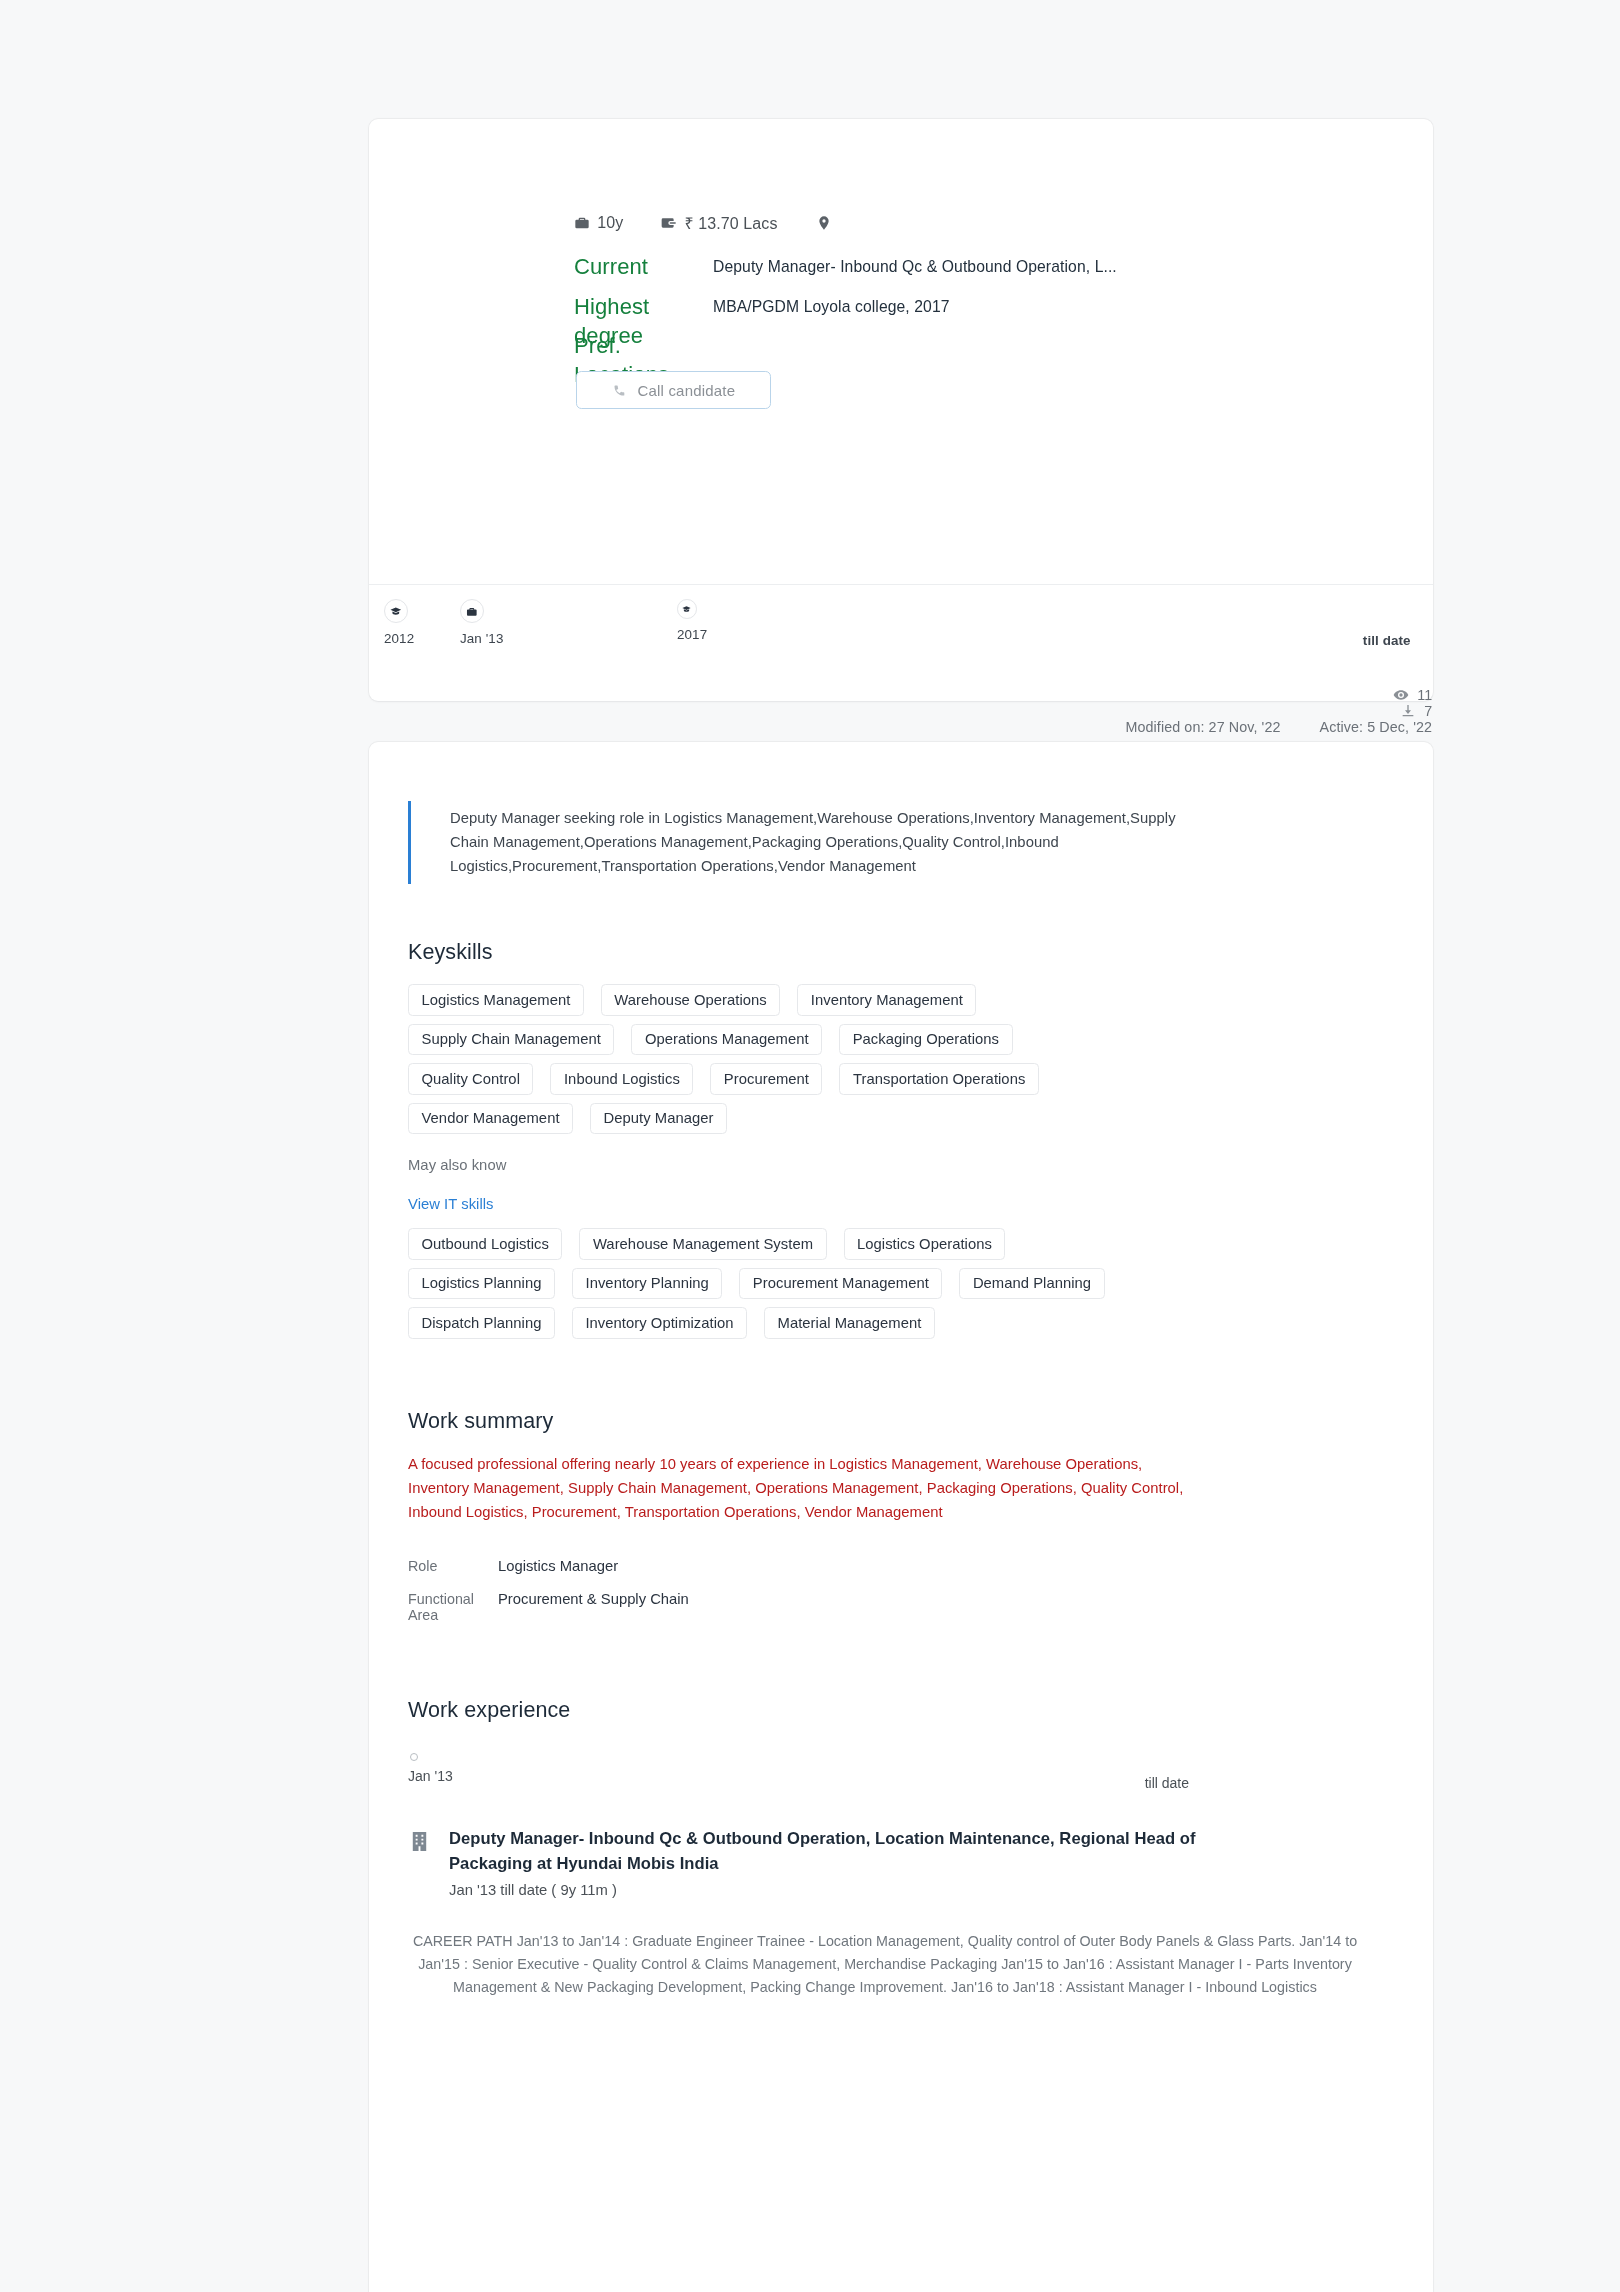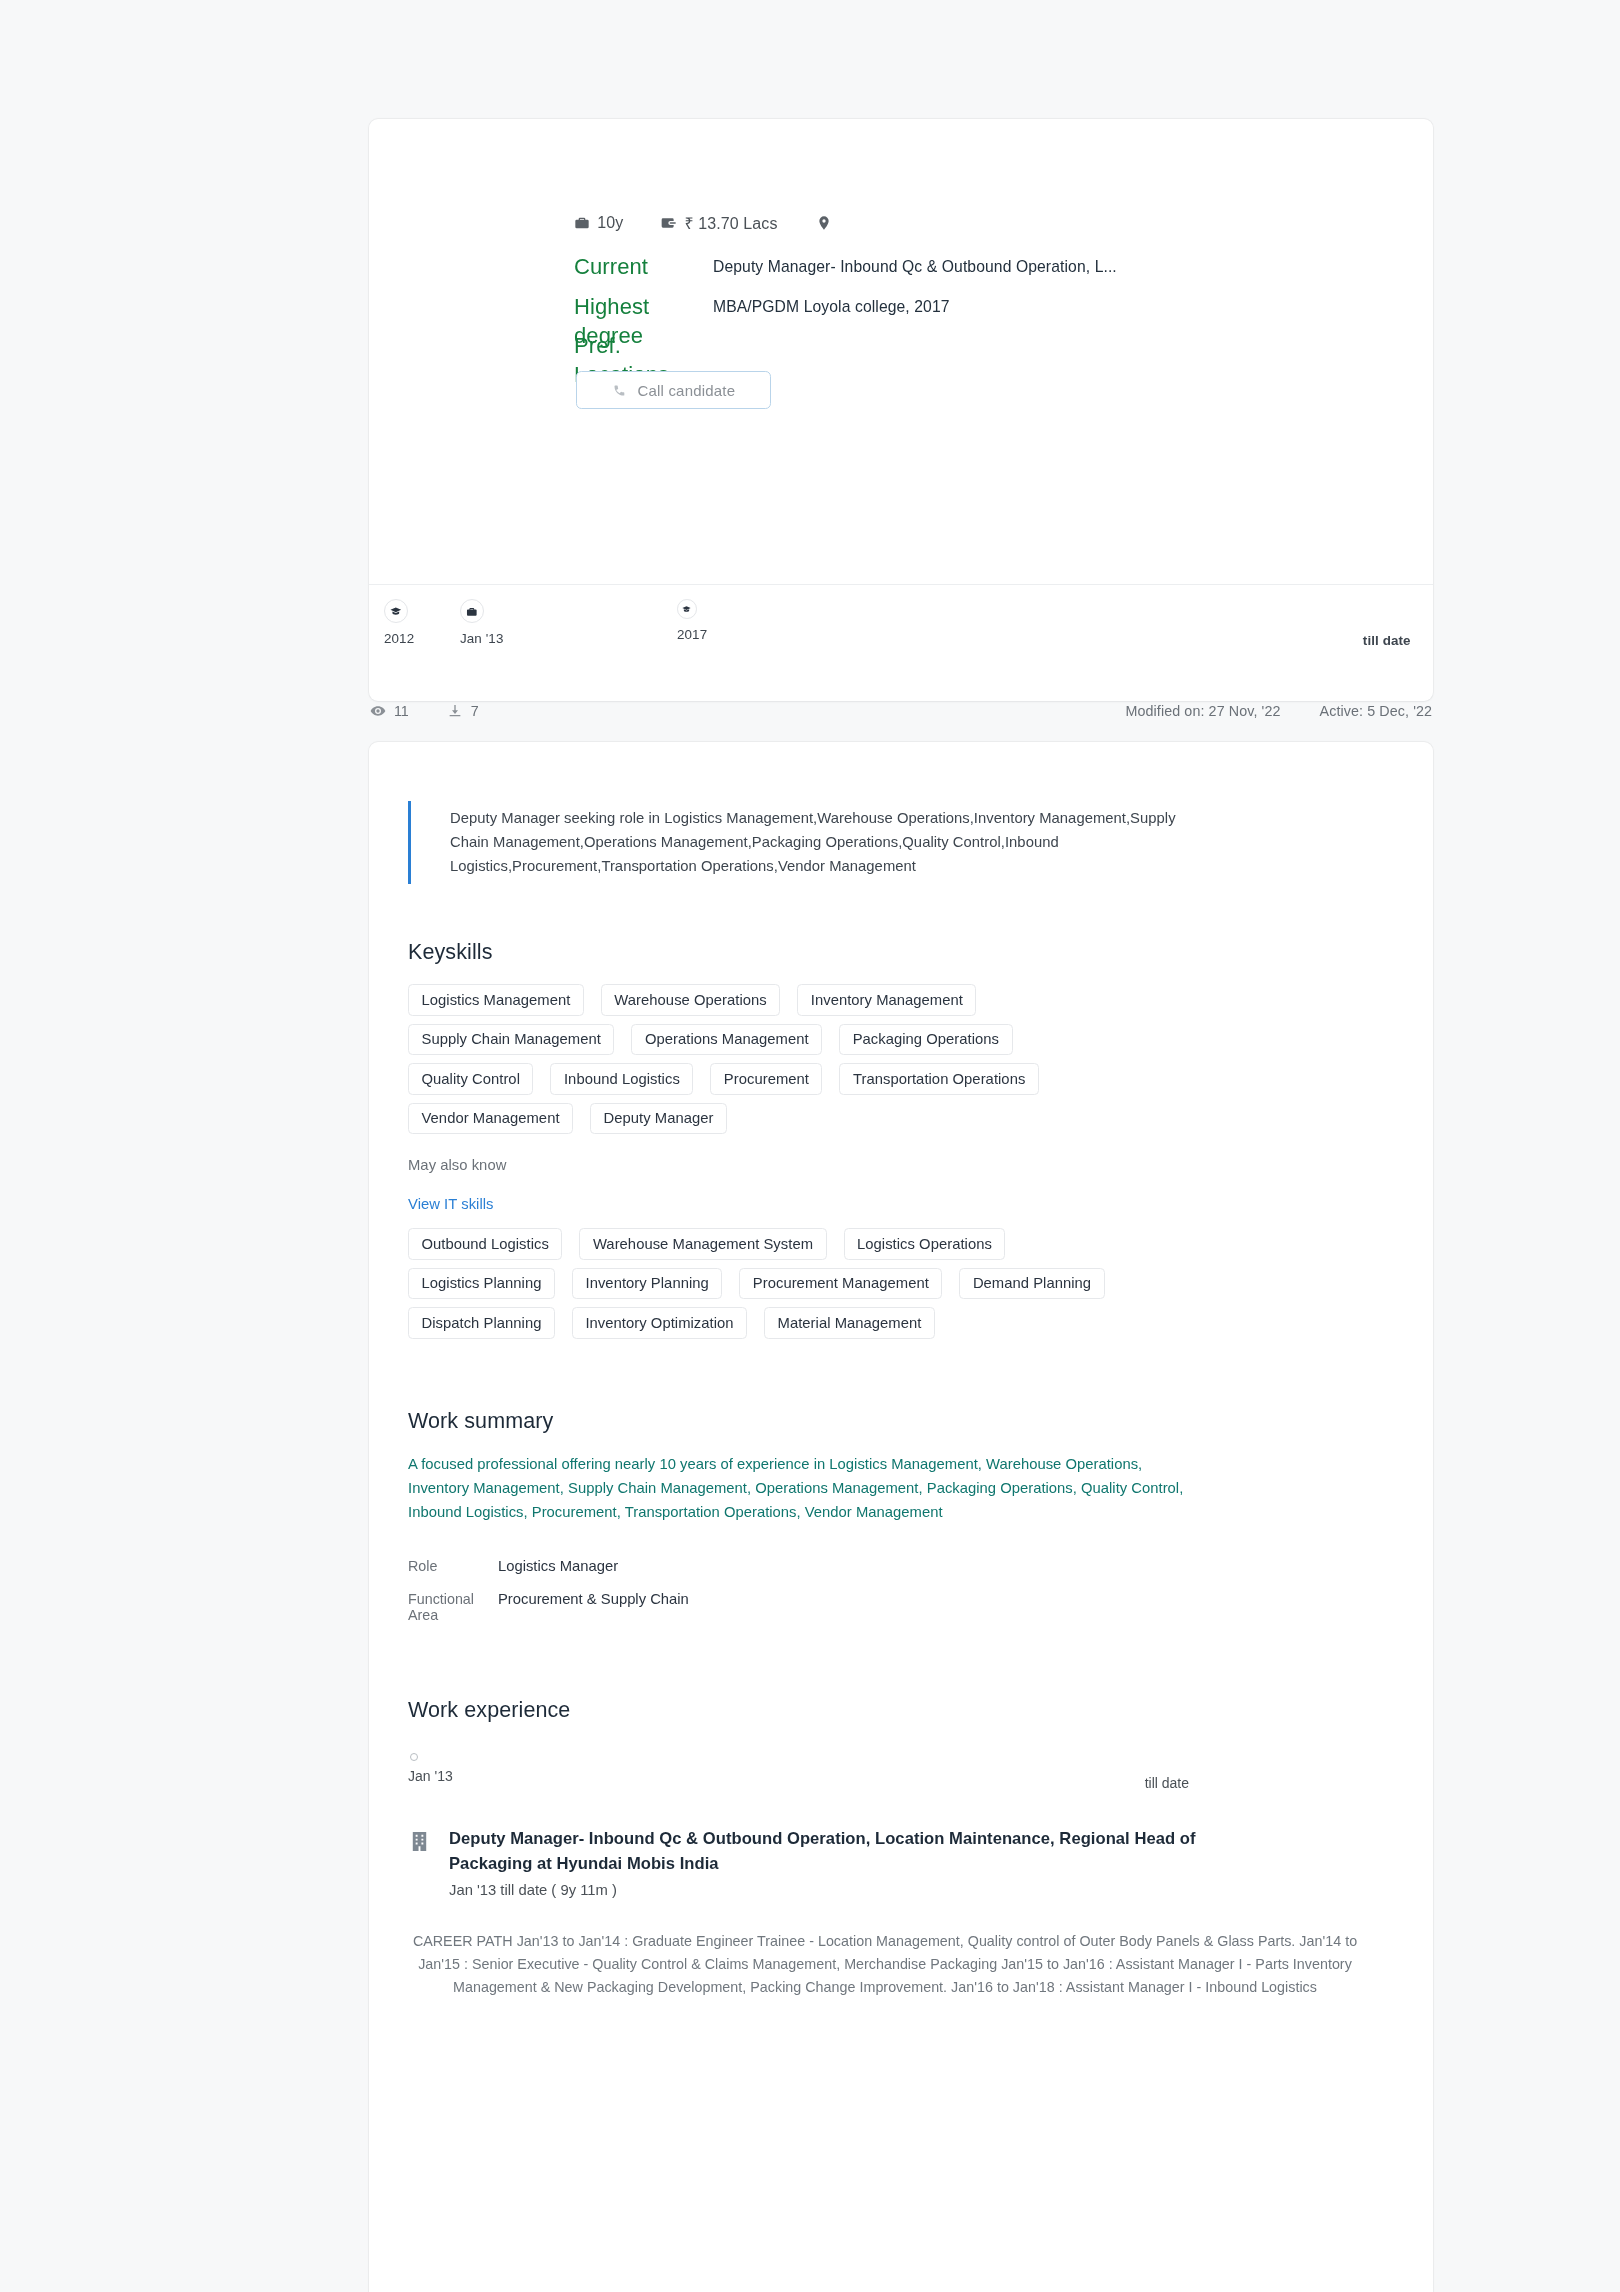--- a/index.html
+++ b/index.html
@@ -144,22 +144,23 @@
   }
 
   
   #stats-row {
     position: absolute;
     left: 369px;
     top: 687px;
     width: 1064px;
     height: 47px;
     display: flex;
-    align-items: center;
+    align-items: flex-end;
     padding: 0 0.9px;
+    flex-direction: column;
   }
   .stat {
     display: flex;
     align-items: center;
     gap: 8px;
     font-size: 14.3px;
     color: #6b7178;
   }
   .stat + .stat { margin-left: 38px; }
   .stat svg { width: 16px; height: 16px; fill: #8b9096; display: block; }
@@ -230,21 +231,21 @@
   }
   .sublabel {
     font-size: 14.8px;
     color: #6b7178;
     letter-spacing: 0.04px;
   }
 
   .summary-text {
     font-size: 14.8px;
     line-height: 24px;
-    color: #0f766e;
+    color: #b91c1c;
     width: 788px;
     letter-spacing: 0.02px;
   }
 
   .meta-table { margin-top: 34px; }
   .mt-row { display: flex; align-items: baseline; }
   .mt-row + .mt-row { margin-top: 17px; }
   .mt-label {
     width: 90px;
     flex: 0 0 90px;

